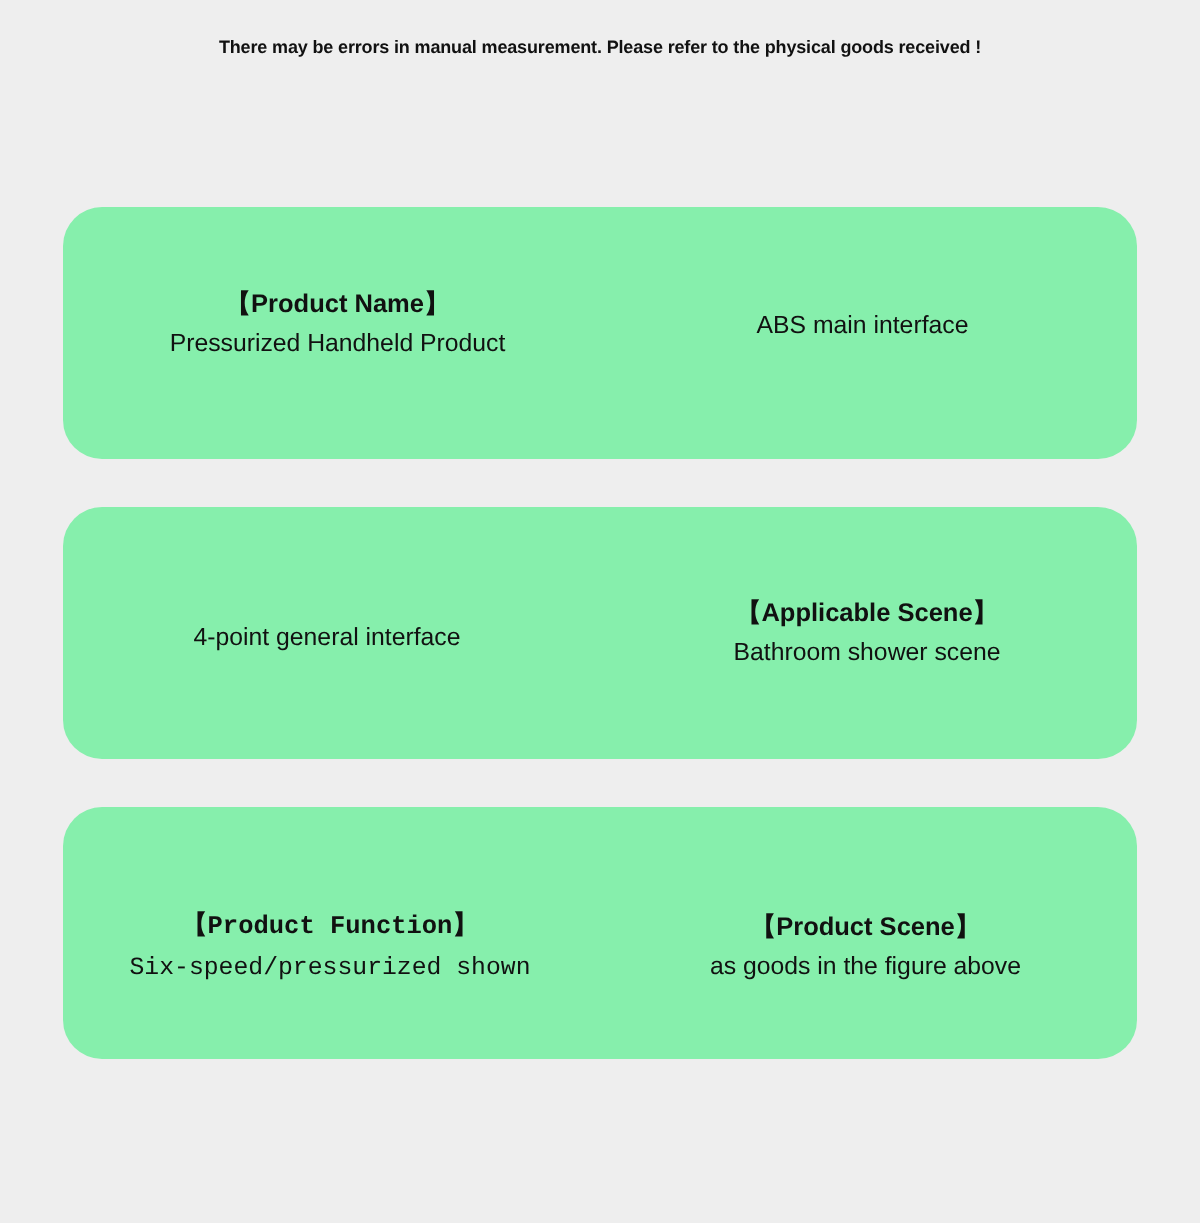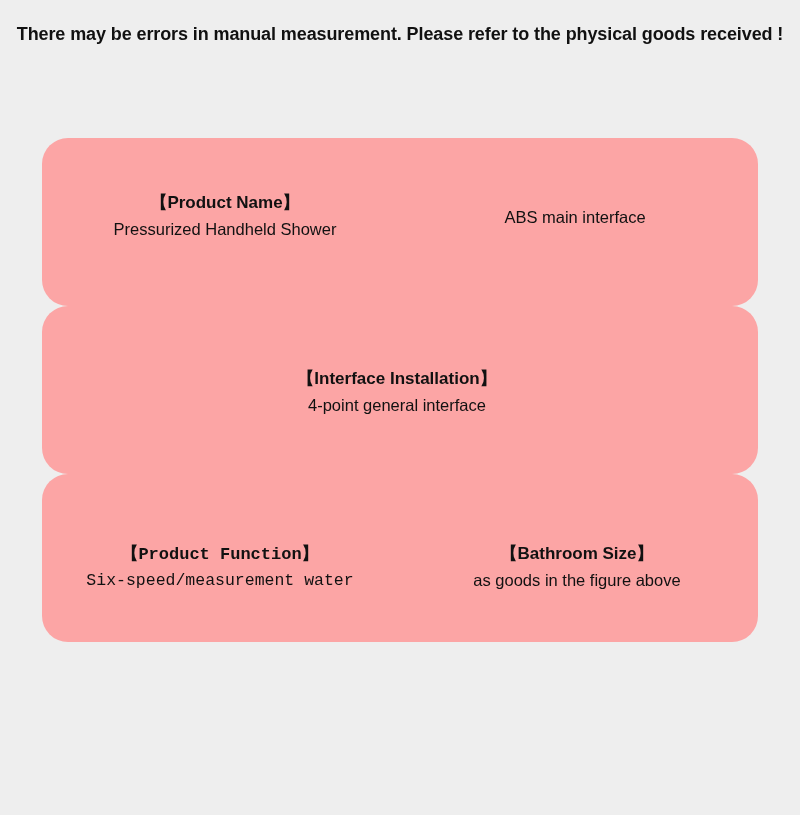--- a/index.html
+++ b/index.html
@@ -19,35 +19,36 @@
     width: 800px;
     height: 815px;
     box-sizing: border-box;
   }
   .disclaimer {
     position: absolute;
     top: 24px;
     left: 0;
     width: 800px;
     text-align: center;
-    font-size: 18px;
+    font-size: 12px;
     font-weight: bold;
     letter-spacing: -0.1px;
     color: #111111;
   }
   .cards {
     position: absolute;
     top: 138px;
     left: 42px;
     width: 716px;
   }
   .card {
-    background: #fca5a5;
+    background: #86efac;
     border-radius: 26px;
     height: 168px;
+    margin-bottom: 32px;
     display: flex;
     align-items: center;
     box-sizing: border-box;
   }
   .card-col {
     flex: 1 1 50%;
     text-align: center;
     padding: 0 8px;
     box-sizing: border-box;
   }
@@ -81,39 +82,42 @@
 
 <div class="page">
 
   <div class="disclaimer">There may be errors in manual measurement. Please refer to the physical goods received !</div>
 
   <div class="cards">
 
     <div class="card card-1">
       <div class="card-col col-left">
         <div class="spec-title">【Product Name】</div>
-        <div class="spec-value">Pressurized Handheld Shower</div>
+        <div class="spec-value">Pressurized Handheld Product</div>
       </div>
       <div class="card-col col-right">
         <div class="spec-value">ABS main interface</div>
       </div>
     </div>
 
     <div class="card card-2">
       <div class="card-col col-left">
-        <div class="spec-title">【Interface Installation】</div>
         <div class="spec-value">4-point general interface</div>
+      </div>
+      <div class="card-col col-right">
+        <div class="spec-title">【Applicable Scene】</div>
+        <div class="spec-value">Bathroom shower scene</div>
       </div>
     </div>
 
     <div class="card card-3">
       <div class="card-col col-left">
         <div class="spec-title">【Product Function】</div>
-        <div class="spec-value">Six-speed/measurement water</div>
+        <div class="spec-value">Six-speed/pressurized shown</div>
       </div>
       <div class="card-col col-right">
-        <div class="spec-title">【Bathroom Size】</div>
+        <div class="spec-title">【Product Scene】</div>
         <div class="spec-value">as goods in the figure above</div>
       </div>
     </div>
 
   </div>
 </div>
 
 </body></html>

